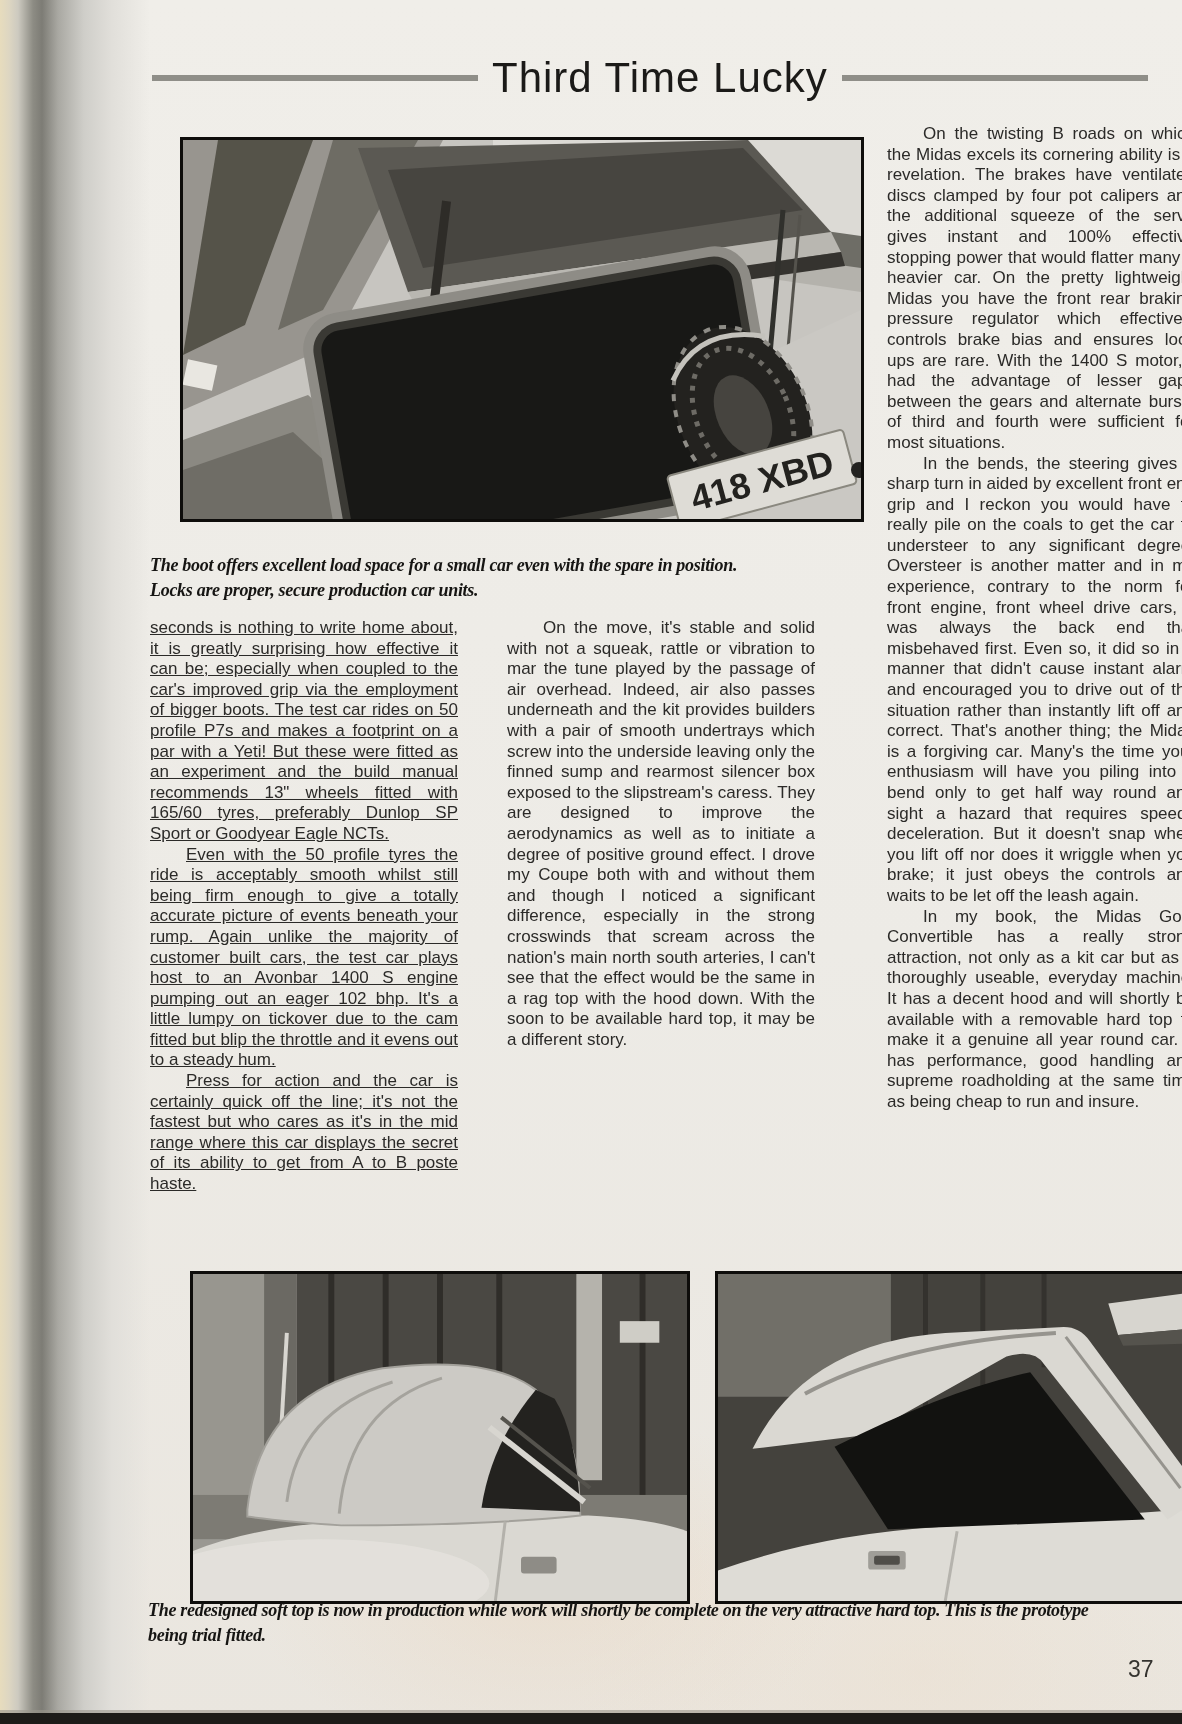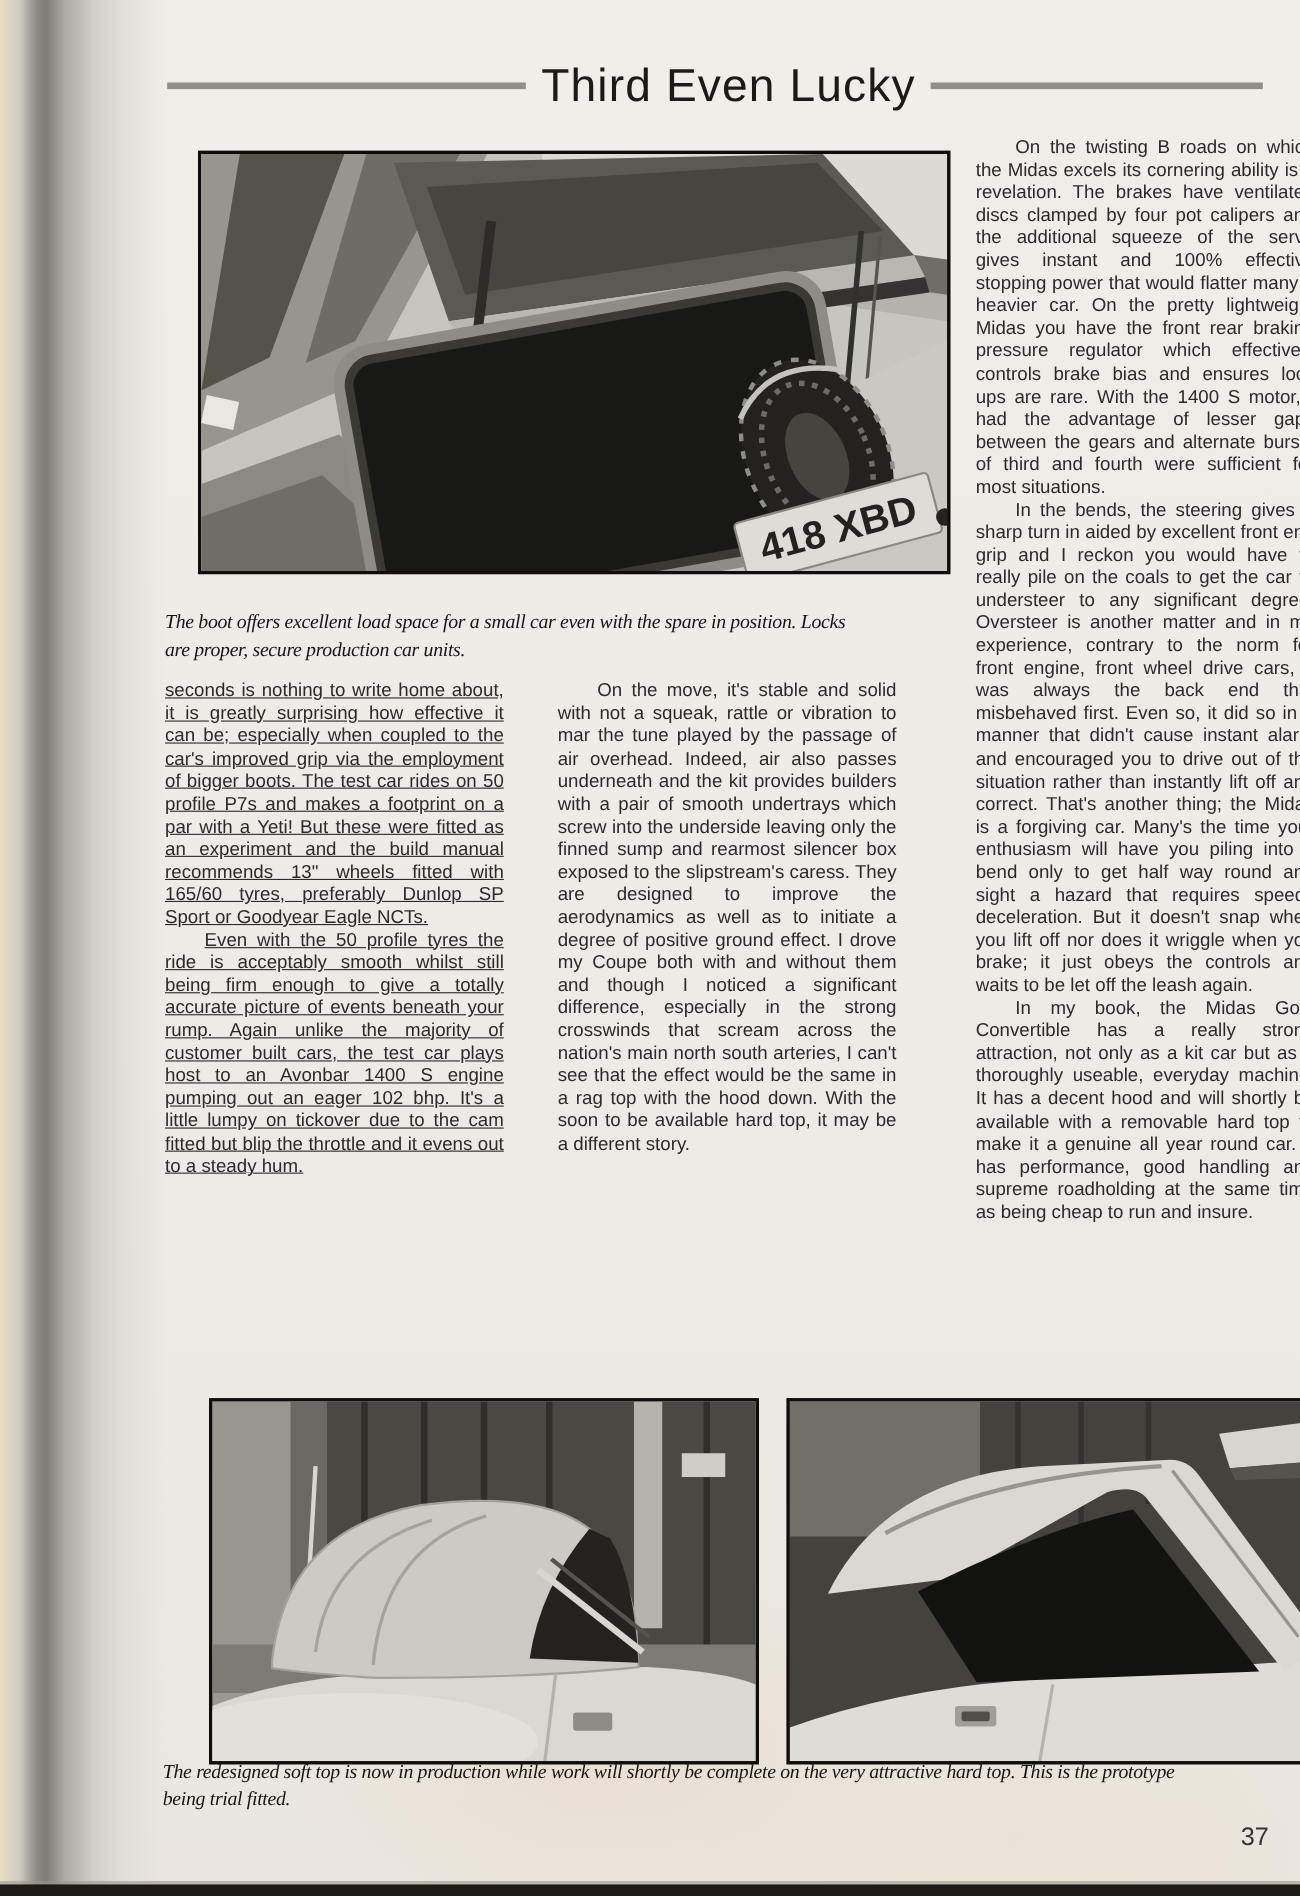--- a/index.html
+++ b/index.html
@@ -27,21 +27,21 @@
   h1{margin:0;font-size:42px;font-weight:400;letter-spacing:1px;color:#1b1a18;white-space:nowrap;}
 
   .photo{position:absolute;box-sizing:border-box;border:3px solid #0e0d0b;background:#9a9892;}
   .photo svg{display:block;width:100%;height:100%;}
   .photo-boot{left:140px;top:121px;width:684px;height:385px;}
   .photo-soft{left:150px;top:1255px;width:500px;height:333px;}
   .photo-hard{left:675px;top:1255px;width:500px;height:333px;}
 
   .caption{
     position:absolute;margin:0;font-family:"Liberation Serif", serif;
-    font-style:italic;font-weight:400;font-size:18px;line-height:1.4;
+    font-style:italic;font-weight:700;font-size:18px;line-height:1.4;
     letter-spacing:-.3px;color:#161513;text-align:left;
   }
   .caption-boot{left:150px;top:553px;width:622px;}
   .caption-tops{left:148px;top:1598px;width:960px;}
 
   .col{position:absolute;width:308px;text-align:justify;font-size:17px;line-height:20.6px;color:#2b2a28;}
   .col p{margin:0;text-indent:36px;}
   .col p.first{text-indent:0;}
   .col-left{left:150px;top:618px;text-decoration:underline;}
   .col-mid{left:507px;top:618px;}
@@ -50,21 +50,21 @@
   .page-number{position:absolute;left:1128px;top:1656px;font-size:23px;color:#34332f;text-align:right;}
 </style>
 </head>
 <body>
 
 <div class="page">
   <div class="gutter"></div>
 
   <header class="title-row">
     <span class="rule left"></span>
-    <h1>Third Even Lucky</h1>
+    <h1>Third Time Lucky</h1>
     <span class="rule right"></span>
   </header>
 
   <figure class="photo photo-boot">
     <svg viewBox="0 0 678 379" preserveAspectRatio="none">
       <rect x="0" y="0" width="678" height="379" fill="#c7c5c0"></rect>
       <path d="M310,0 L678,0 L678,125 L310,45 Z" fill="#dcdad5"></path>
       <path d="M310,44 L678,96 L678,132 L310,78 Z" fill="#6e6d66"></path>
       <path d="M310,76 L678,128 L678,152 L310,98 Z" fill="#b4b2ac"></path>
       <path d="M0,0 L260,0 L150,205 L0,270 Z" fill="#98958f"></path>
@@ -104,20 +104,21 @@
       </g>
       <circle cx="676" cy="330" r="8" fill="#232220"></circle>
       <rect x="2" y="222" width="30" height="26" fill="#e9e7e1" transform="rotate(12 17 235)"></rect>
     </svg>
   </figure>
   <p class="caption caption-boot">The boot offers excellent load space for a small car even with the spare in position. Locks are proper, secure production car units.</p>
 
   <section class="col col-left">
     <p class="first">seconds is nothing to write home about, it is greatly surprising how effective it can be; especially when coupled to the car's improved grip via the employment of bigger boots. The test car rides on 50 profile P7s and makes a footprint on a par with a Yeti! But these were fitted as an experiment and the build manual recommends 13" wheels fitted with 165/60 tyres, preferably Dunlop SP Sport or Goodyear Eagle NCTs.</p>
     <p>Even with the 50 profile tyres the ride is acceptably smooth whilst still being firm enough to give a totally accurate picture of events beneath your rump. Again unlike the majority of customer built cars, the test car plays host to an Avonbar 1400 S engine pumping out an eager 102 bhp. It's a little lumpy on tickover due to the cam fitted but blip the throttle and it evens out to a steady hum.</p>
+    <p>Press for action and the car is certainly quick off the line; it's not the fastest but who cares as it's in the mid range where this car displays the secret of its ability to get from A to B poste haste.</p>
   </section>
 
   <section class="col col-mid">
     <p>On the move, it's stable and solid with not a squeak, rattle or vibration to mar the tune played by the passage of air overhead. Indeed, air also passes underneath and the kit provides builders with a pair of smooth undertrays which screw into the underside leaving only the finned sump and rearmost silencer box exposed to the slipstream's caress. They are designed to improve the aerodynamics as well as to initiate a degree of positive ground effect. I drove my Coupe both with and without them and though I noticed a significant difference, especially in the strong crosswinds that scream across the nation's main north south arteries, I can't see that the effect would be the same in a rag top with the hood down. With the soon to be available hard top, it may be a different story.</p>
   </section>
 
   <section class="col col-right">
     <p>On the twisting B roads on which the Midas excels its cornering ability is a revelation. The brakes have ventilated discs clamped by four pot calipers and the additional squeeze of the servo gives instant and 100% effective stopping power that would flatter many a heavier car. On the pretty lightweight Midas you have the front rear braking pressure regulator which effectively controls brake bias and ensures lock ups are rare. With the 1400 S motor, I had the advantage of lesser gaps between the gears and alternate bursts of third and fourth were sufficient for most situations.</p>
     <p>In the bends, the steering gives a sharp turn in aided by excellent front end grip and I reckon you would have to really pile on the coals to get the car to understeer to any significant degree. Oversteer is another matter and in my experience, contrary to the norm for front engine, front wheel drive cars, it was always the back end that misbehaved first. Even so, it did so in a manner that didn't cause instant alarm and encouraged you to drive out of the situation rather than instantly lift off and correct. That's another thing; the Midas is a forgiving car. Many's the time your enthusiasm will have you piling into a bend only to get half way round and sight a hazard that requires speedy deceleration. But it doesn't snap when you lift off nor does it wriggle when you brake; it just obeys the controls and waits to be let off the leash again.</p>
     <p>In my book, the Midas Gold Convertible has a really strong attraction, not only as a kit car but as a thoroughly useable, everyday machine. It has a decent hood and will shortly be available with a removable hard top to make it a genuine all year round car. It has performance, good handling and supreme roadholding at the same time as being cheap to run and insure.</p>

